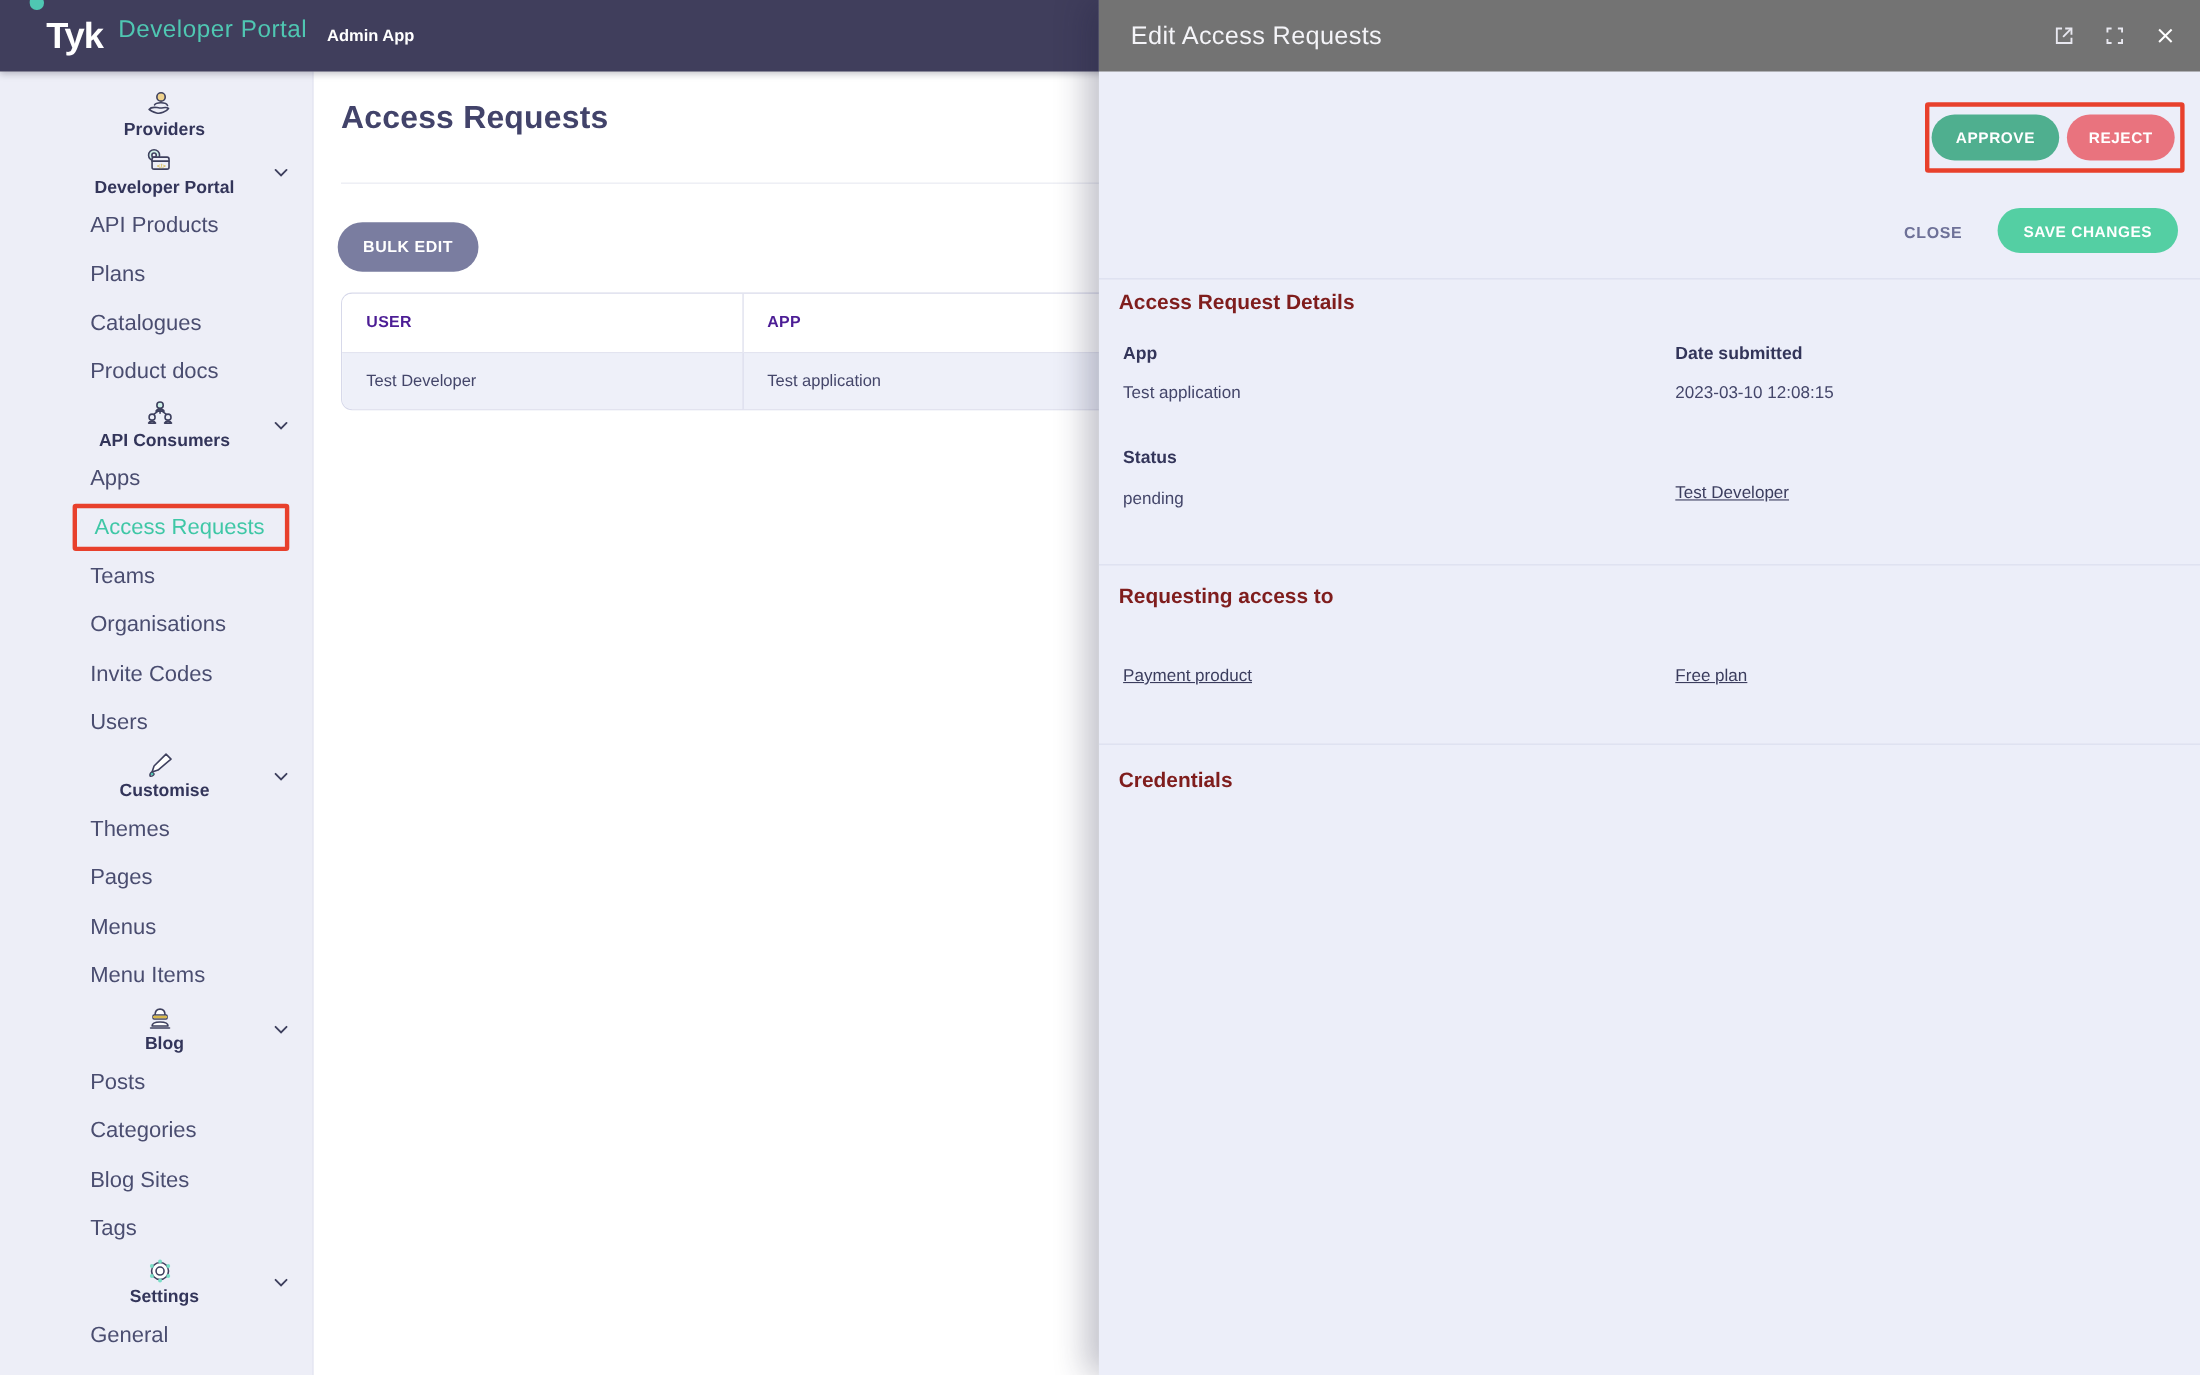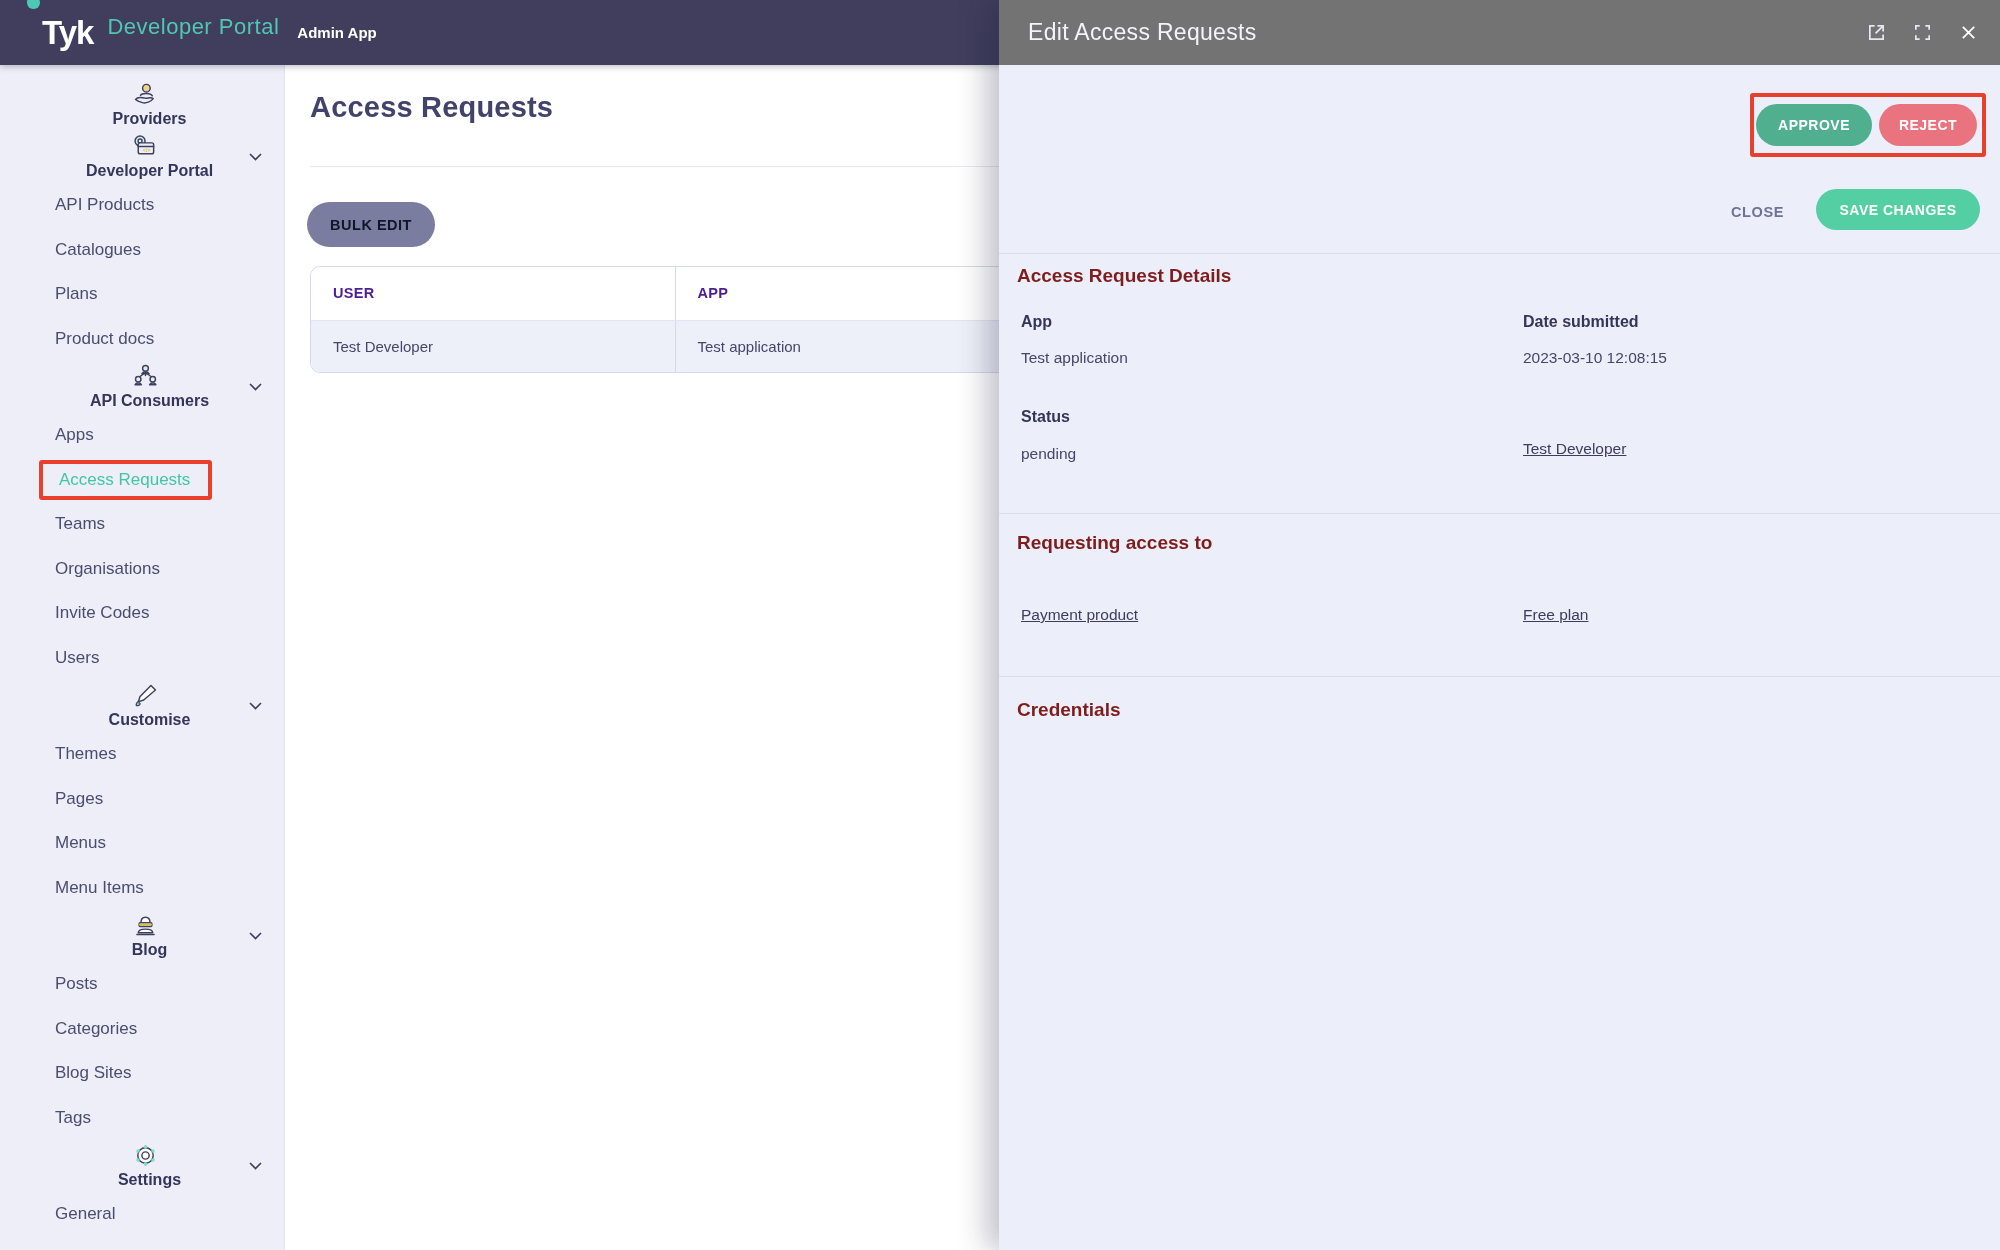--- a/index.html
+++ b/index.html
@@ -15,37 +15,37 @@
     margin-right:2px; margin-top:-18px; }
   .logo-text { color:#fff; font-size:33px; font-weight:700; letter-spacing:-1px; }
   .brand-text { color:#4FC7B2; font-size:22px; margin-left:14px; letter-spacing:.5px; }
   .app-text { color:#fff; font-size:15px; font-weight:700; margin-left:18px; }
 
   
   .sidebar { position:absolute; left:0; top:65px; width:285px; height:1185px;
     background:#EDEEF7; border-right:1px solid #E2E3F0; z-index:1; padding-top:14px; }
   .nav-item { display:flex; align-items:center; color:#33355A; cursor:pointer; position:relative; }
   .nav-item.top { height:52px; font-size:16px; font-weight:700; padding-left:15px;flex-direction:column; }
-  .nav-item.sub { height:44.5px; font-size:17px; font-weight:400; color:#4A4D70; padding-left:55px; }
+  .nav-item.sub { height:44.5px; font-size:20px; font-weight:400; color:#4A4D70; padding-left:82px; }
   .nav-icon { width:31px; height:31px; margin-right:9px; flex:0 0 31px; display:flex;
     align-items:center; justify-content:center; }
   .nav-icon svg { width:29px; height:29px; }
   .chev { position:absolute; right:22px; top:50%; transform:translateY(-50%); }
   .chev svg { width:13px; height:8px; display:block; }
   .nav-item.active .nav-label { color:#3FC7A6; }
   .ann-wrap { display:inline-block; border:4px solid #E8402C; border-radius:3px;
     padding:6px 18px 6px 16px; margin-left:-16px; }
 
   
   .main { position:absolute; left:285px; top:65px; width:1715px; height:1185px; background:#fff; }
   .page-title { position:absolute; left:25px; top:26px; font-size:29px; font-weight:700;
     color:#42436A; letter-spacing:.2px; }
   .title-divider { position:absolute; left:25px; right:0; top:101px; height:1px; background:#E7E8F1; }
   .bulk-btn { position:absolute; left:22px; top:137px; width:128px; height:45px;
-    background:#7A7DA0; border:none; border-radius:23px; color:#0f172a; font-size:14.5px;
+    background:#7A7DA0; border:none; border-radius:23px; color:#ffffff; font-size:14.5px;
     font-weight:700; letter-spacing:.5px; cursor:pointer; font-family:inherit; }
   .ar-table { position:absolute; left:25px; top:201px; width:735px;
     border:1px solid #D7D9EA; border-radius:10px; overflow:hidden; background:#fff; }
   .ar-table table { width:100%; border-collapse:collapse; }
   .ar-table th { text-align:left; font-size:14.5px; font-weight:700; color:#4c1d95;
     letter-spacing:.3px; height:53px; padding-left:22px; background:#fff;
     border-bottom:1px solid #E3E4F0; }
   .ar-table th + th, .ar-table td + td { border-left:1px solid #D7D9EA; }
   .ar-table td { font-size:15px; color:#44466A; height:52px; padding-left:22px; background:#EEF0F9; }
   .ar-table tr[data-interactable="true"] { cursor:pointer; }
@@ -118,24 +118,24 @@
       <span class="chev" data-interactable="true">
         <svg viewBox="0 0 13 8" fill="none" stroke="#3E405E" stroke-width="1.7" stroke-linecap="round">
           <path d="M1.5 1.5l5 5 5-5"></path>
         </svg>
       </span>
     </div>
     <div class="nav-item sub" data-interactable="true">
       <span class="nav-label" data-interactable="false">API Products</span>
     </div>
     <div class="nav-item sub" data-interactable="true">
+      <span class="nav-label" data-interactable="false">Plans</span>
+    </div>
+    <div class="nav-item sub" data-interactable="true">
       <span class="nav-label" data-interactable="false">Catalogues</span>
-    </div>
-    <div class="nav-item sub" data-interactable="true">
-      <span class="nav-label" data-interactable="false">Plans</span>
     </div>
     <div class="nav-item sub" data-interactable="true">
       <span class="nav-label" data-interactable="false">Product docs</span>
     </div>
     <div class="nav-item top" data-interactable="true">
       <span class="nav-icon" data-interactable="false">
         <svg viewBox="0 0 32 32" fill="none" stroke="#3E405E" stroke-width="1.6" stroke-linecap="round" stroke-linejoin="round">
           <circle cx="16" cy="7" r="3.2" fill="#CFF1E8"></circle>
           <path d="M12 13c1-2.5 7-2.5 8 0z"></path>
           <circle cx="8" cy="19" r="3" fill="#EDEEF7"></circle>

